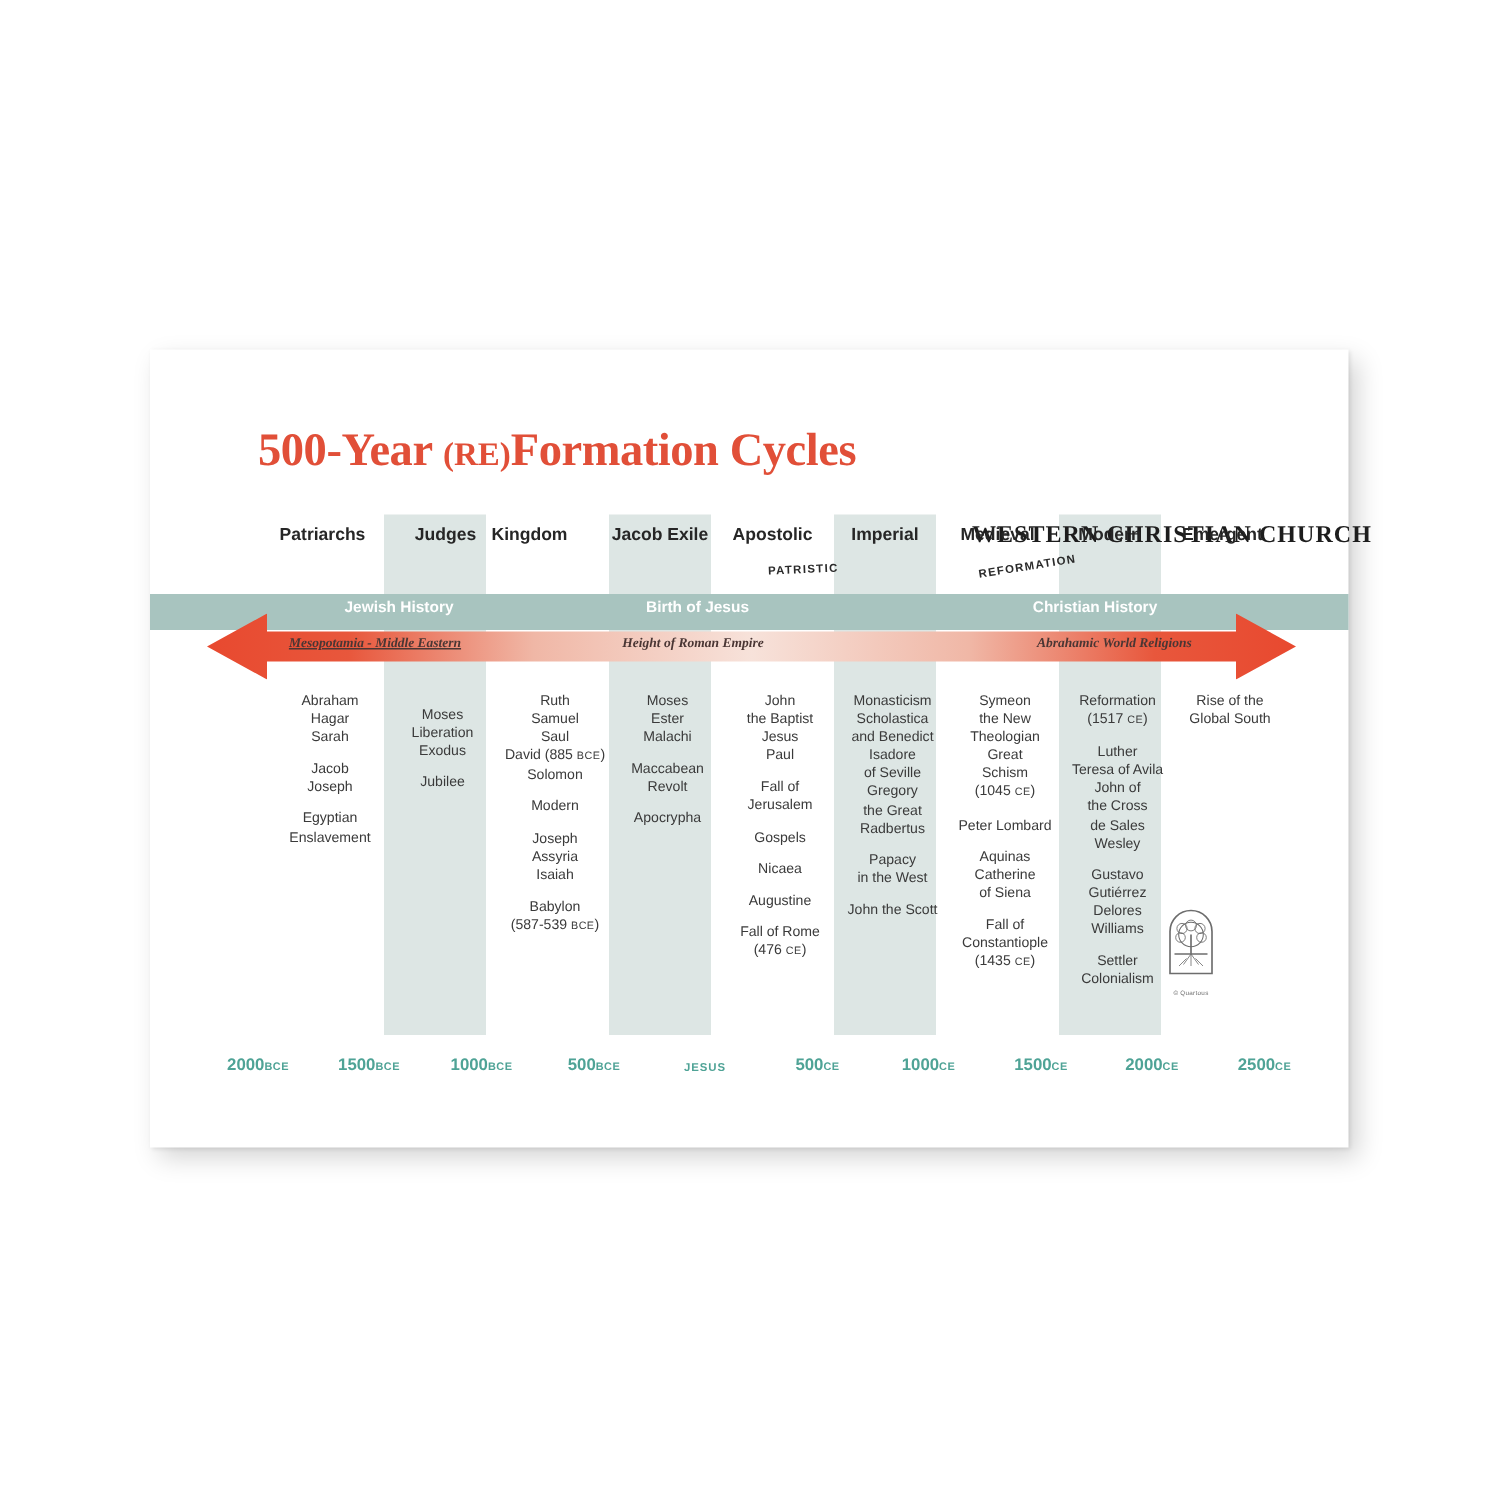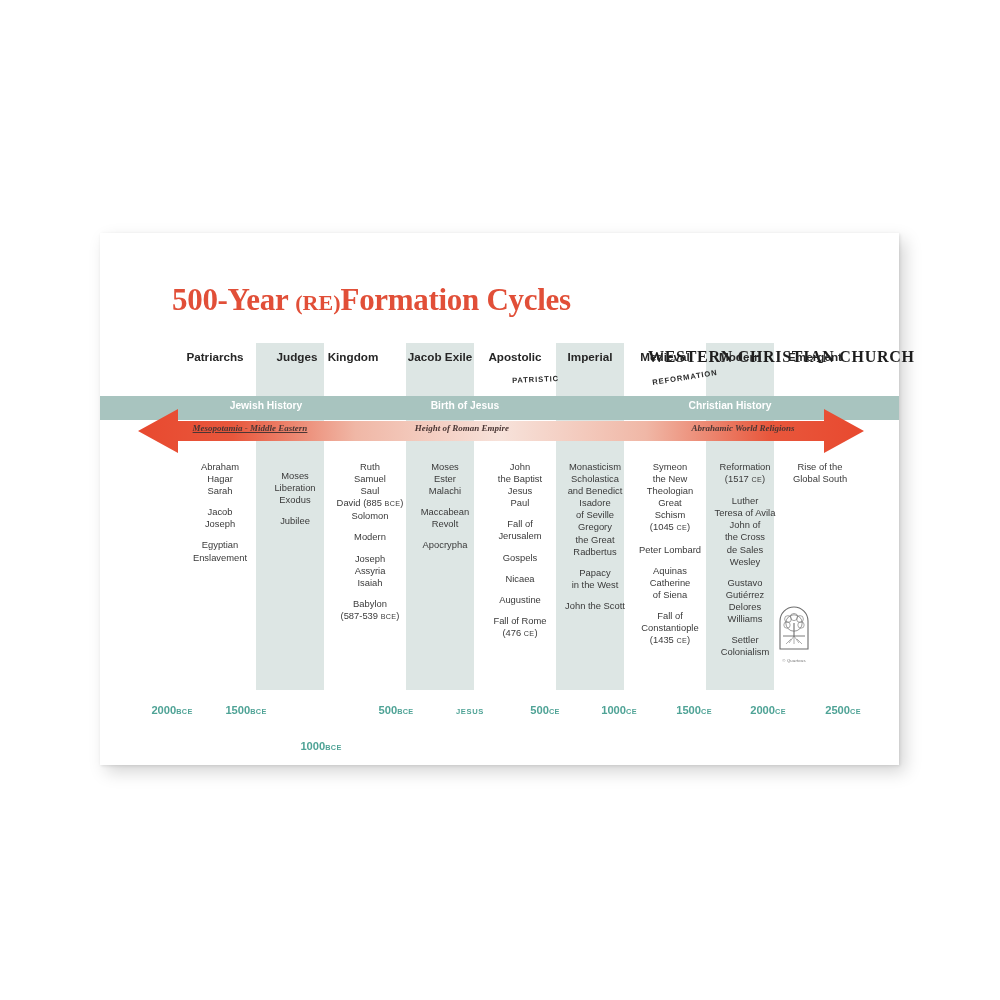--- a/index.html
+++ b/index.html
@@ -336,21 +336,21 @@
         <line x1="20" y1="18" x2="20" y2="31" stroke="#6d6d6d" stroke-width="1.1"></line>
         <line x1="9" y1="31" x2="31" y2="31" stroke="#6d6d6d" stroke-width="0.9"></line>
         <path d="M 20,31 L 15,38 M 20,31 L 25,38 M 20,31 L 20,39 M 17,34 L 12,39 M 23,34 L 28,39" fill="none" stroke="#6d6d6d" stroke-width="0.55"></path>
       </svg>
       <div id="logo-caption">© Quartous</div>
     </div>
 
     <div id="axis">
         <div class="tick" style="left: 32px;">2000<span class="era-sm">BCE</span></div>
         <div class="tick" style="left: 106px;">1500<span class="era-sm">BCE</span></div>
-        <div class="tick" style="left: 181px; margin-top: 36px;">1000<span class="era-sm">BCE</span></div>
+        <div class="tick" style="left: 181px;">1000<span class="era-sm">BCE</span></div>
         <div class="tick" style="left: 256px;">500<span class="era-sm">BCE</span></div>
         <div class="tick jesus" style="left: 330px;">JESUS</div>
         <div class="tick" style="left: 405px;">500<span class="era-sm">CE</span></div>
         <div class="tick" style="left: 479px;">1000<span class="era-sm">CE</span></div>
         <div class="tick" style="left: 554px;">1500<span class="era-sm">CE</span></div>
         <div class="tick" style="left: 628px;">2000<span class="era-sm">CE</span></div>
         <div class="tick" style="left: 703px;">2500<span class="era-sm">CE</span></div>
       </div>
 
   </div>

